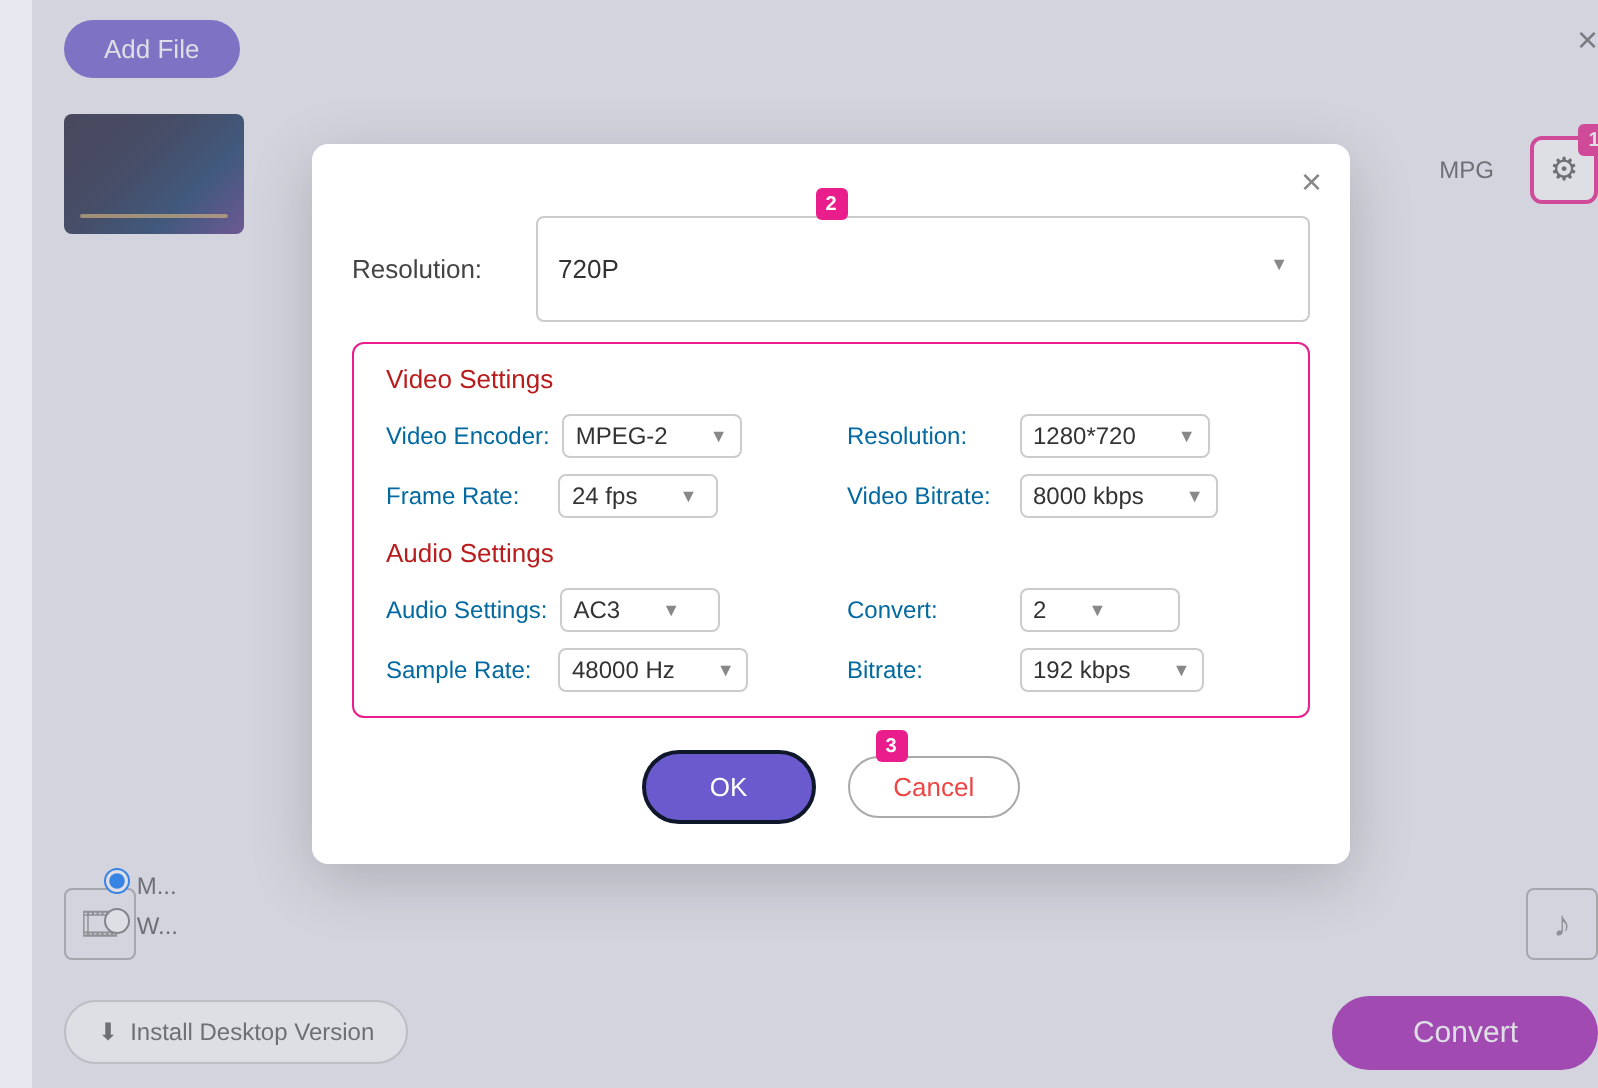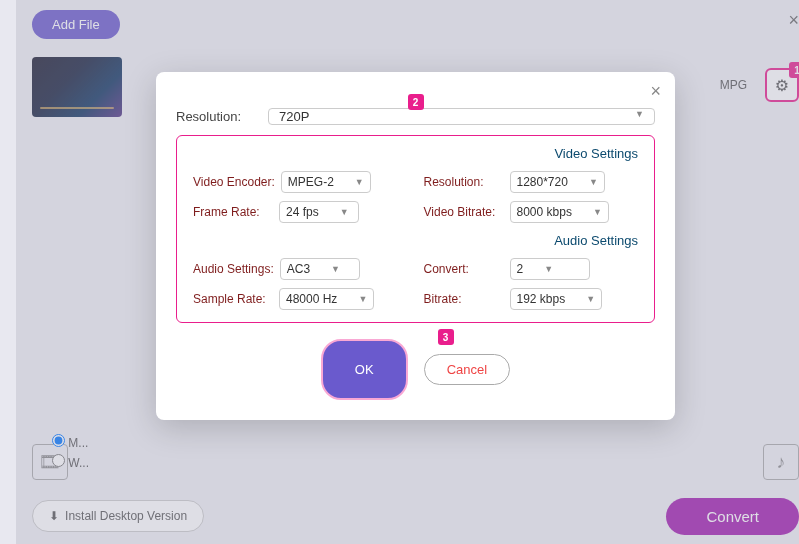--- a/index.html
+++ b/index.html
@@ -254,60 +254,60 @@
     .resolution-label {
       font-size: 13px;
       color: #444;
       min-width: 80px;
     }
 
     .resolution-select {
       flex: 1;
       border: 1px solid #ccc;
       border-radius: 4px;
-      padding: 0 10px;
+      padding: 18px 10px;
       font-size: 13px;
       color: #333;
       background: white;
       cursor: pointer;
       display: flex;
       align-items: flex-start;
       justify-content: space-between;
     }
 
     
     .settings-box {
       margin: 0 20px;
       border: 1.5px solid #e91e8c;
       border-radius: 6px;
       padding: 10px 16px 12px 16px;
     }
 
     .section-title {
-      text-align: right;
-      font-size: 13px;
-      color: #0c4a6e;
+      text-align: left;
+      font-size: 13px;
+      color: #b91c1c;
       margin-bottom: 10px;
     }
 
     .settings-grid {
       display: grid;
       grid-template-columns: 1fr 1fr;
       gap: 8px 16px;
     }
 
     .setting-row {
       display: flex;
       align-items: center;
       gap: 6px;
     }
 
     .setting-label {
       font-size: 12px;
-      color: #7f1d1d;
+      color: #0369a1;
       min-width: 80px;
     }
 
     .setting-select {
       border: 1px solid #ccc;
       border-radius: 4px;
       padding: 3px 6px;
       font-size: 12px;
       color: #333;
       background: white;
@@ -342,23 +342,23 @@
       border: 1px solid #aaa;
       border-radius: 20px;
       padding: 7px 22px;
       font-size: 13px;
       cursor: pointer;
       color: #444;
     }
 
     .ok-btn {
       background: #6a5acd;
-      border: 2px solid #f9a8d4;
+      border: 2px solid #0f172a;
       border-radius: 20px;
-      padding: 21px 32px;
+      padding: 9px 32px;
       font-size: 13px;
       cursor: pointer;
       color: white;
       font-weight: 500;
       text-align: right;
     }
 
     .cancel-btn {
       background: white;
       border: 1px solid #aaa;

